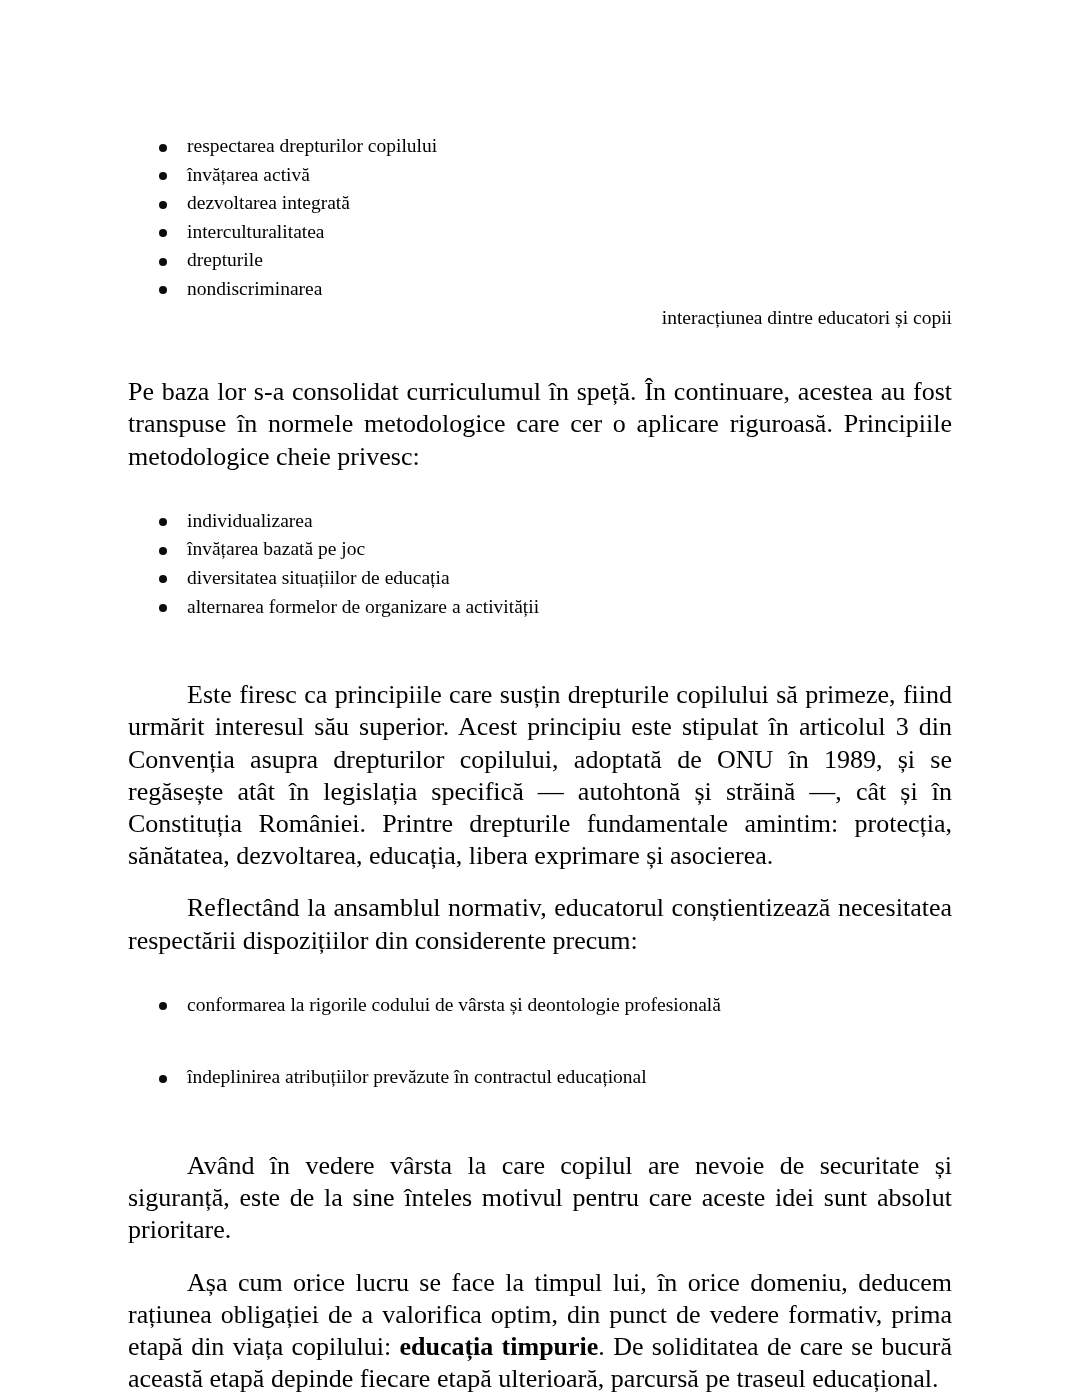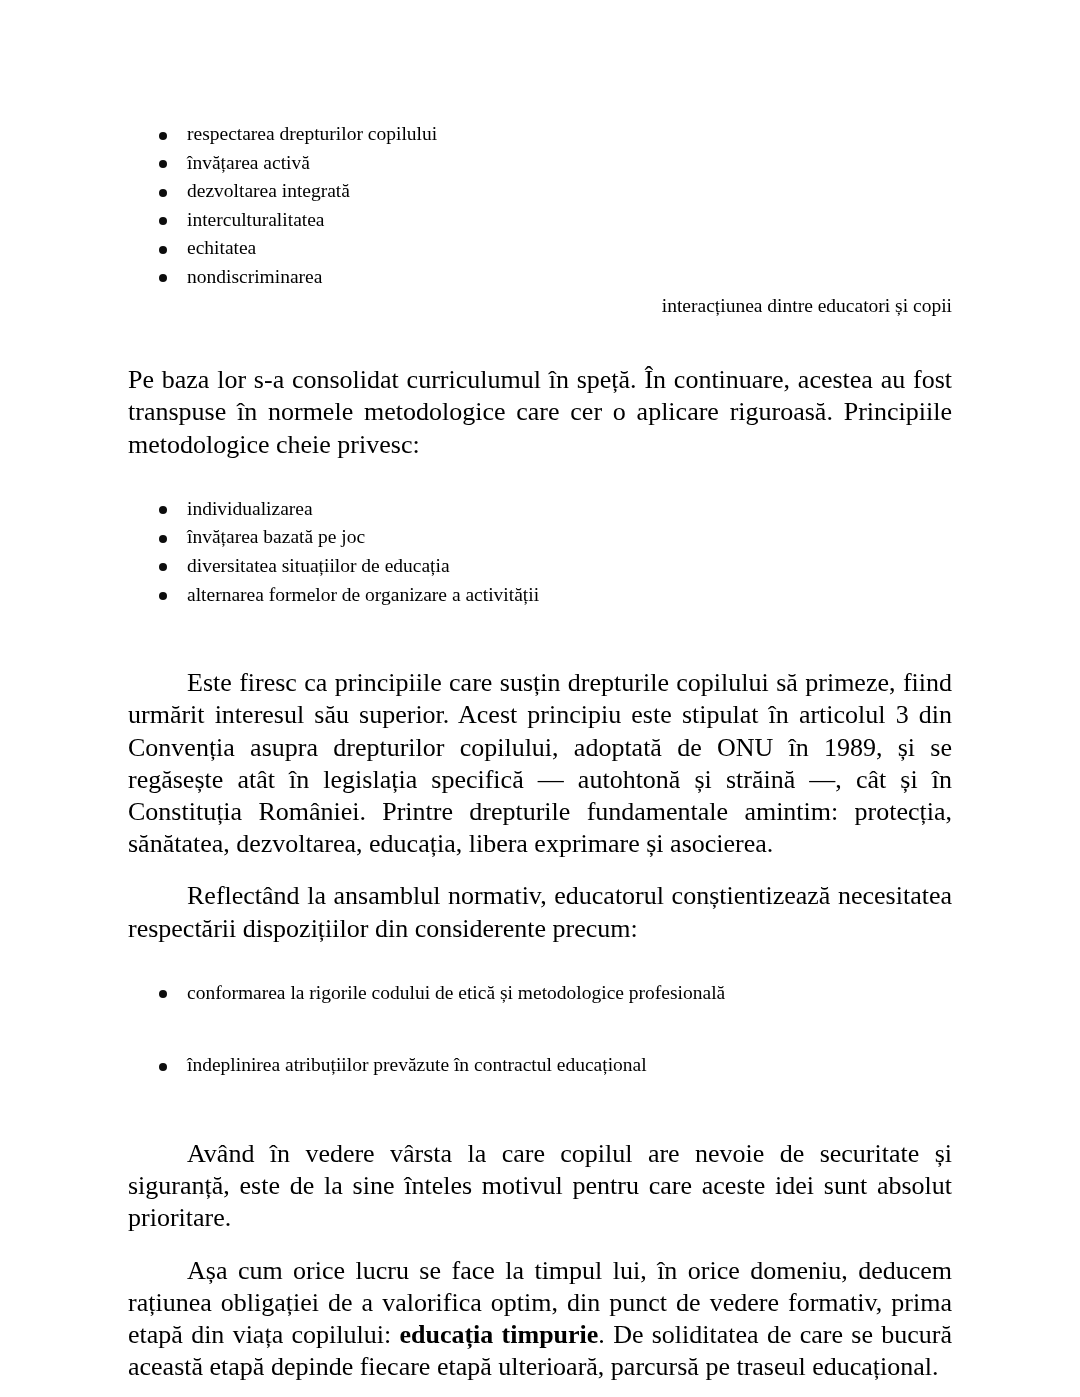--- a/index.html
+++ b/index.html
@@ -18,21 +18,21 @@
     position: relative;
     width: 1080px;
     height: 1397px;
     box-sizing: border-box;
     padding: 0;
     overflow: hidden;
   }
   .content {
     position: absolute;
     left: 128px;
-    top: 120px;
+    top: 132px;
     width: 824px;
   }
 
   
   ul.bullets {
     list-style: none;
     margin: 0;
     padding: 0;
   }
   ul.bullets > li {
@@ -107,21 +107,21 @@
       <li>
         <span class="bullet-dot"></span><span>învățarea activă</span>
       </li>
       <li>
         <span class="bullet-dot"></span><span>dezvoltarea integrată</span>
       </li>
       <li>
         <span class="bullet-dot"></span><span>interculturalitatea</span>
       </li>
       <li>
-        <span class="bullet-dot"></span><span>echitatea</span>
+        <span class="bullet-dot"></span><span>drepturile</span>
       </li>
       <li>
         <span class="bullet-dot"></span><span>nondiscriminarea</span>
       </li>
     </ul>
     <div class="bullet-continuation">interacțiunea dintre educatori și copii</div>
 
     <div class="gap-lg"></div>
 
     <p class="body">Pe baza lor s‑a consolidat curriculumul în speță. În continuare, acestea au fost transpuse în normele metodologice care cer o aplicare riguroasă. Principiile metodologice cheie privesc:</p>
@@ -148,21 +148,21 @@
     <p class="body indent">Este firesc ca principiile care susțin drepturile copilului să primeze, fiind urmărit interesul său superior. Acest principiu este stipulat în articolul 3 din Convenția asupra drepturilor copilului, adoptată de ONU în 1989, și se regăsește atât în legislația specifică — autohtonă și străină —, cât și în Constituția României. Printre drepturile fundamentale amintim: protecția, sănătatea, dezvoltarea, educația, libera exprimare și asocierea.</p>
 
     <div class="gap-sm"></div>
 
     <p class="body indent">Reflectând la ansamblul normativ, educatorul conștientizează necesitatea respectării dispozițiilor din considerente precum:</p>
 
     <div class="gap-md"></div>
 
     <ul class="bullets spaced">
       <li>
-        <span class="bullet-dot"></span><span>conformarea la rigorile codului de etică și metodologice profesională</span>
+        <span class="bullet-dot"></span><span>conformarea la rigorile codului de vârsta și deontologie profesională</span>
       </li>
       <li>
         <span class="bullet-dot"></span><span>îndeplinirea atribuțiilor prevăzute în contractul educațional</span>
       </li>
     </ul>
 
     <div class="gap-xl"></div>
 
     <p class="body indent">Având în vedere vârsta la care copilul are nevoie de securitate și siguranță, este de la sine înteles motivul pentru care aceste idei sunt absolut prioritare.</p>
 

